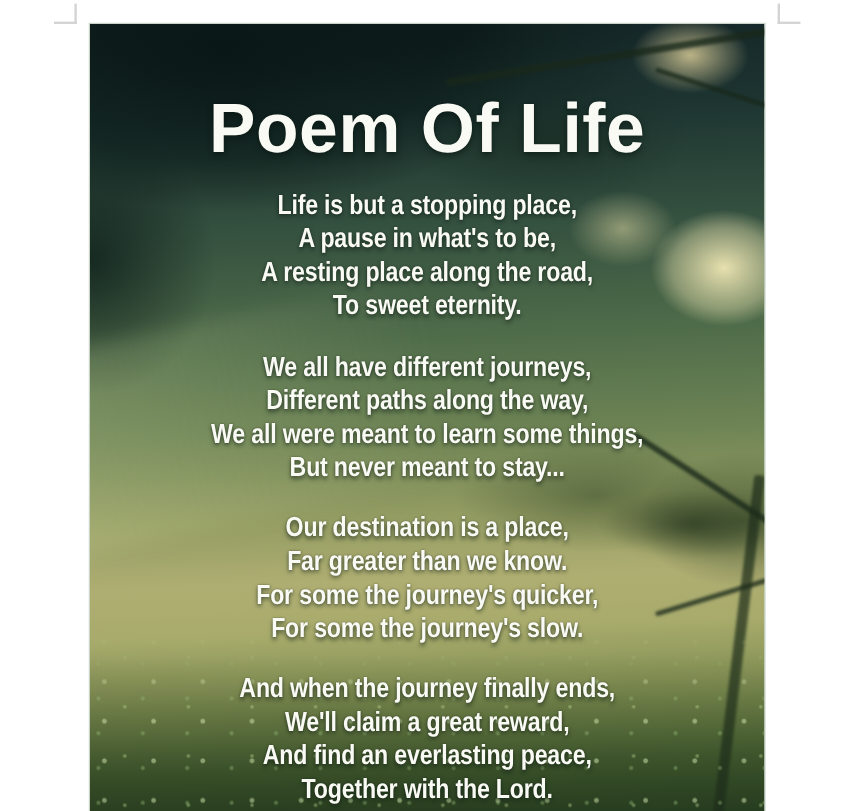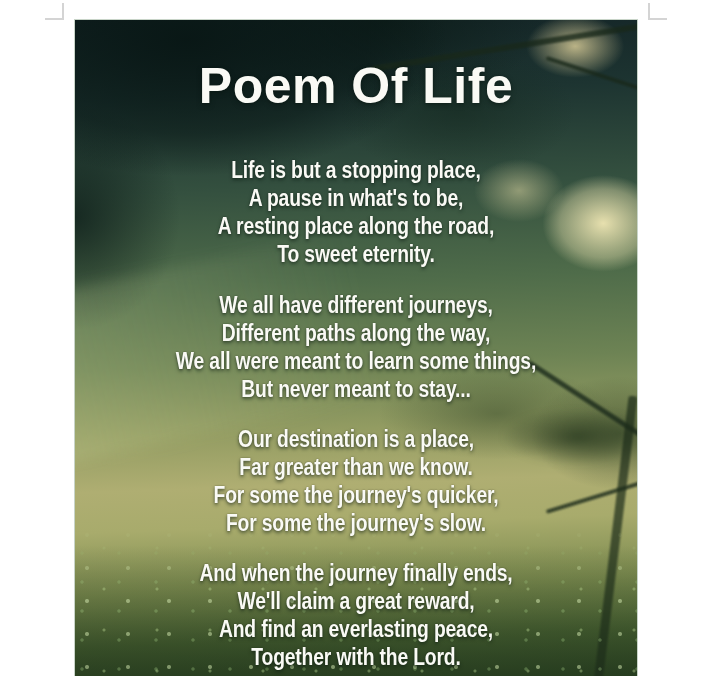--- a/index.html
+++ b/index.html
@@ -116,25 +116,25 @@
 
   
   .poem-text {
     position: absolute;
     inset: 0;
     color: #fafaf5;
     text-align: center;
   }
   .poem-title {
     position: absolute;
-    top: 39px;
+    top: 60px;
     left: 0;
     width: 100%;
     margin: 0;
-    font-size: 50px;
+    font-size: 58px;
     line-height: 55px;
     font-weight: 700;
     letter-spacing: 0.5px;
     text-shadow: 0 2px 5px rgba(10, 22, 16, 0.55), 0 0 2px rgba(10, 22, 16, 0.35);
   }
   .stanza {
     position: absolute;
     left: 0;
     width: 100%;
     font-size: 23px;

